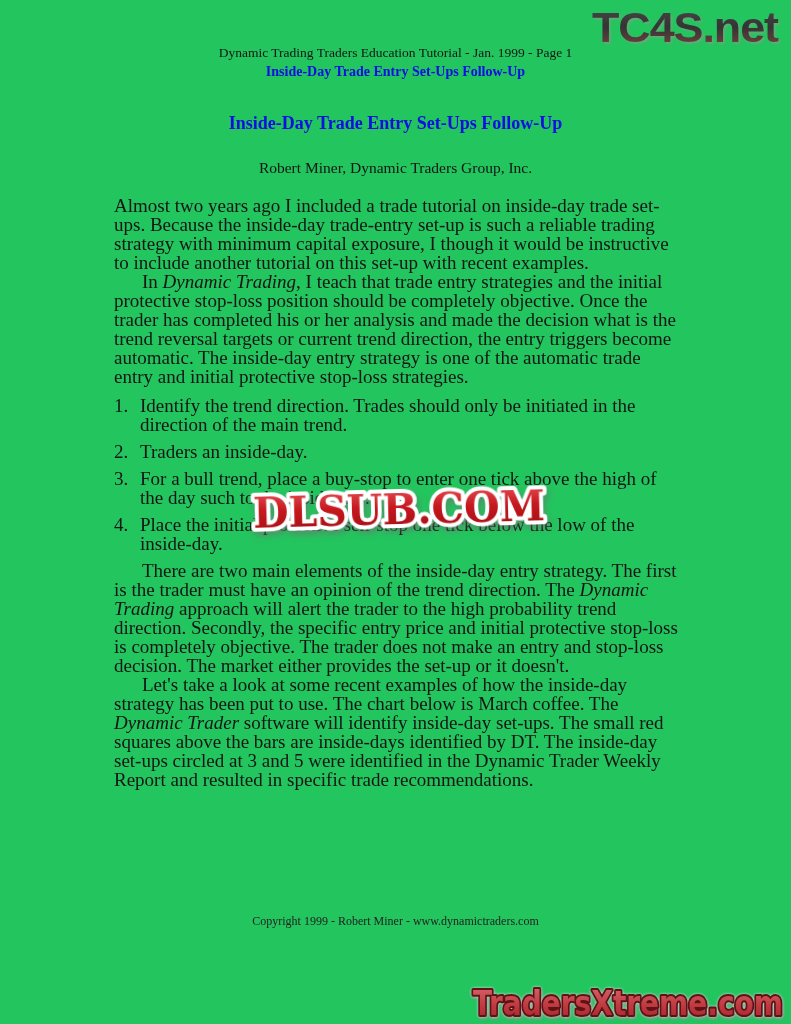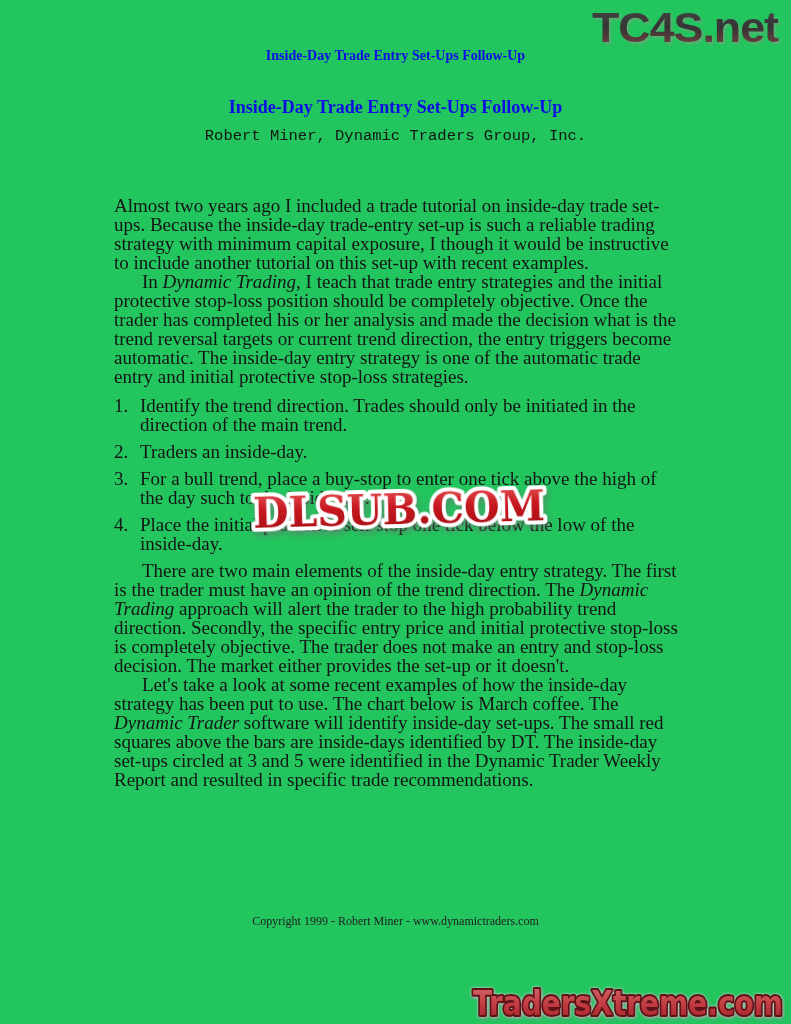--- a/index.html
+++ b/index.html
@@ -22,21 +22,21 @@
     filter:drop-shadow(2px 2px 1px rgba(170,145,145,.45));
   }
 
   
   .header{ text-align:center; padding-top:45px; }
   .header-line1{ font-size:13.5px; color:var(--ink); }
   .header-line2{ font-size:14px; font-weight:bold; color:var(--blue); margin-top:3px; }
 
   
   .title{ text-align:center; font-size:18px; font-weight:bold; color:var(--blue); margin-top:33px; }
-  .byline{ text-align:center; font-size:15.5px; margin-top:9px;font-family:Liberation Mono, monospace; }
+  .byline{ text-align:center; font-size:15.5px; margin-top:25px; }
 
   
   .body-copy{
     position:absolute; left:114px; top:196px; width:566px;
     font-size:19px; line-height:19px; text-align:left;
   }
   .body-copy p{ margin:0; }
   .indent{ text-indent:28px; }
   .p2{ margin-top:4px; }
   .rules-heading{ color:var(--blue); font-weight:bold; margin-top:26px; }
@@ -95,20 +95,21 @@
         <stop offset="0%" stop-color="#4a4a4a"></stop>
         <stop offset="50%" stop-color="#343434"></stop>
         <stop offset="78%" stop-color="#5e3c3c"></stop>
         <stop offset="100%" stop-color="#986565"></stop>
       </linearGradient>
     </defs>
     <text x="96" y="40" text-anchor="middle" font-size="43" textLength="186" lengthAdjust="spacingAndGlyphs" fill="url(#gTc)">TC4S.net</text>
   </svg>
 
   <div class="header">
+    <div class="header-line1">Dynamic Trading Traders Education Tutorial - Jan. 1999 - Page 1</div>
     <div class="header-line2">Inside-Day Trade Entry Set-Ups Follow-Up</div>
   </div>
 
   <div class="title">Inside-Day Trade Entry Set-Ups Follow-Up</div>
   <div class="byline">Robert Miner, Dynamic Traders Group, Inc.</div>
 
   <div class="body-copy">
 
     <p class="p1">Almost two years ago I included a trade tutorial on inside-day trade set-ups. Because the inside-day trade-entry set-up is such a reliable trading strategy with minimum capital exposure, I though it would be instructive to include another tutorial on this set-up with recent examples.</p>
 

